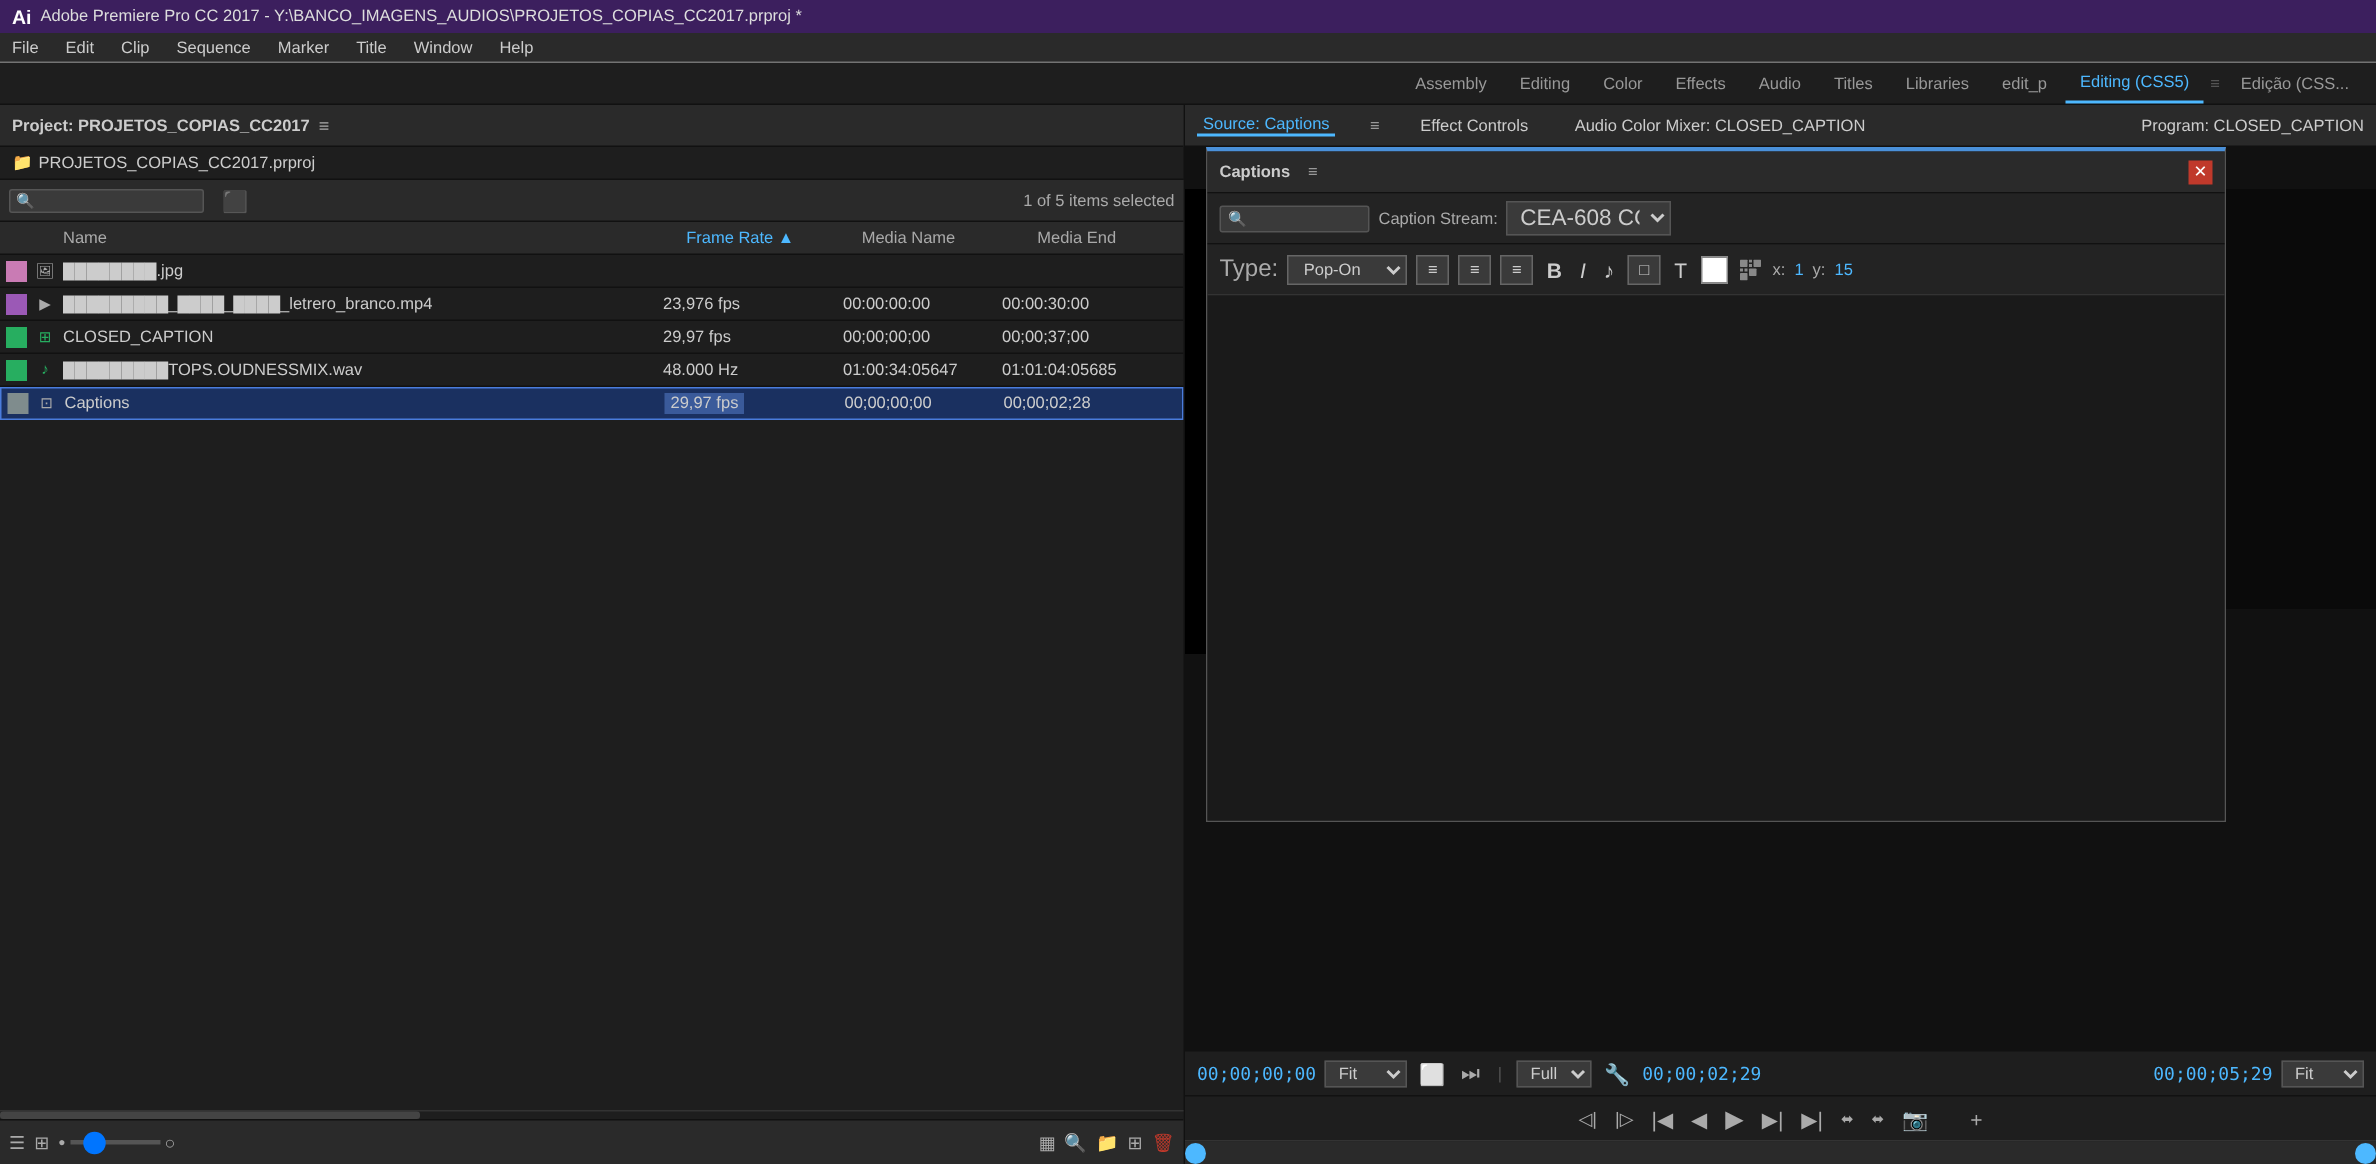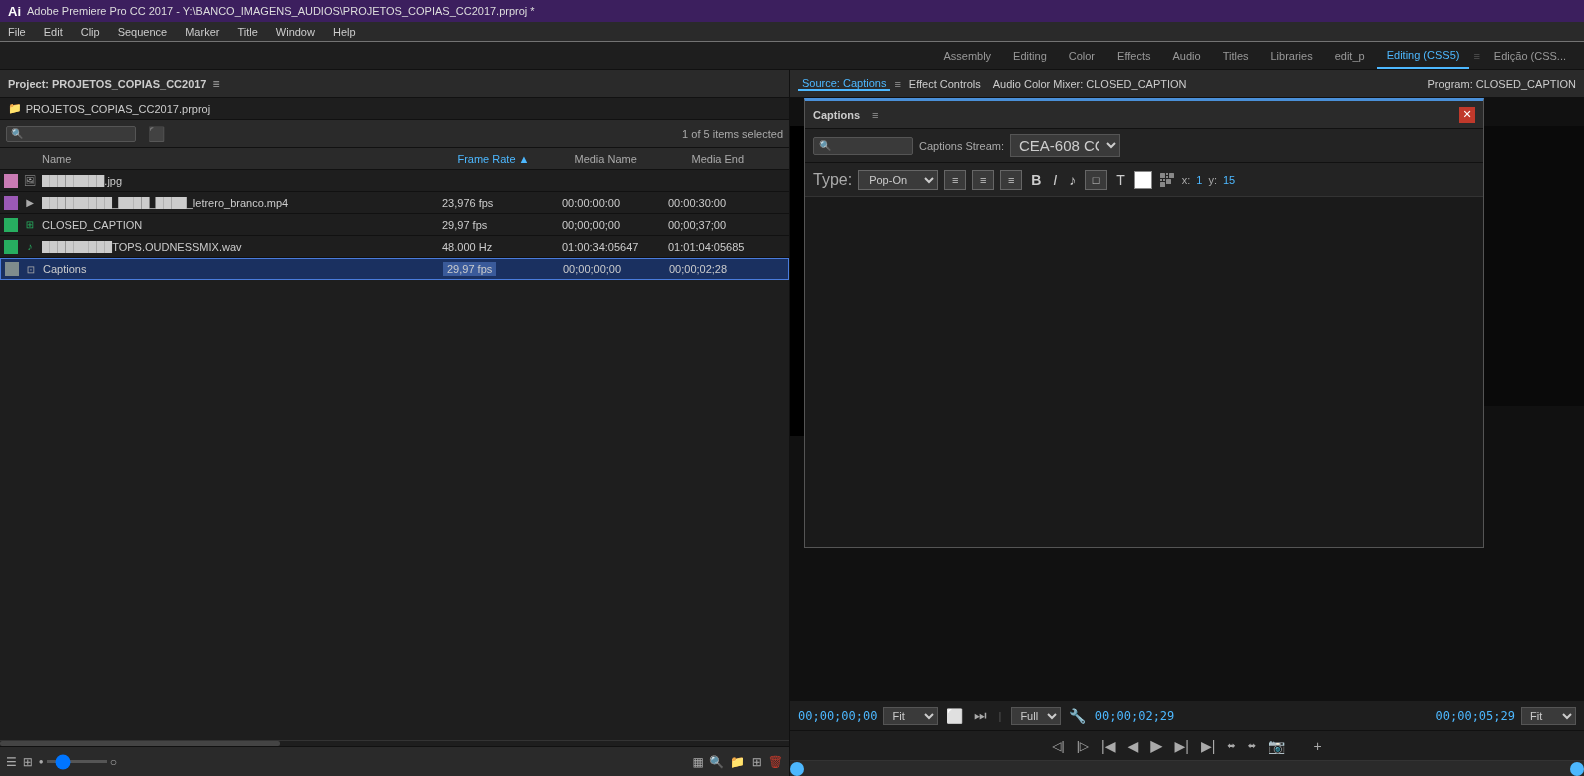--- a/index.html
+++ b/index.html
@@ -254,21 +254,21 @@
     
     #source-header {
       background: #2a2a2a;
       height: 28px;
       display: flex;
       align-items: center;
       padding: 0 8px;
       border-bottom: 1px solid #111;
       font-size: 11px;
       color: #ccc;
-      gap: 4px;
+      gap: 23px;
     }
     .source-tab {
       padding: 0 4px;
       color: #ccc;
     }
     .source-tab.active { color: #4db8ff; border-bottom: 2px solid #4db8ff; }
     .panel-menu { color: #999; cursor: pointer; }
 
     
     #captions-panel {
@@ -621,21 +621,21 @@
           <span class="captions-title">Captions</span>
           <span class="panel-menu" style="margin-left:6px;">≡</span>
           <div class="caption-close">✕</div>
         </div>
 
         <div id="captions-toolbar">
           <div class="caption-search-box">
             <span style="color:#888;font-size:10px;margin-right:3px;">🔍</span>
             <input type="text" placeholder="" style="">
           </div>
-          <span class="caption-stream-label">Captions Stream:</span>
+          <span class="caption-stream-label">Caption Stream:</span>
           <select class="caption-stream-select">
             <option>CEA-608 CC1</option>
           </select>
         </div>
 
         <div id="captions-type-bar">
           <span class="type-label">Type:</span>
           <select class="type-select">
             <option>Pop-On</option>
           </select>

